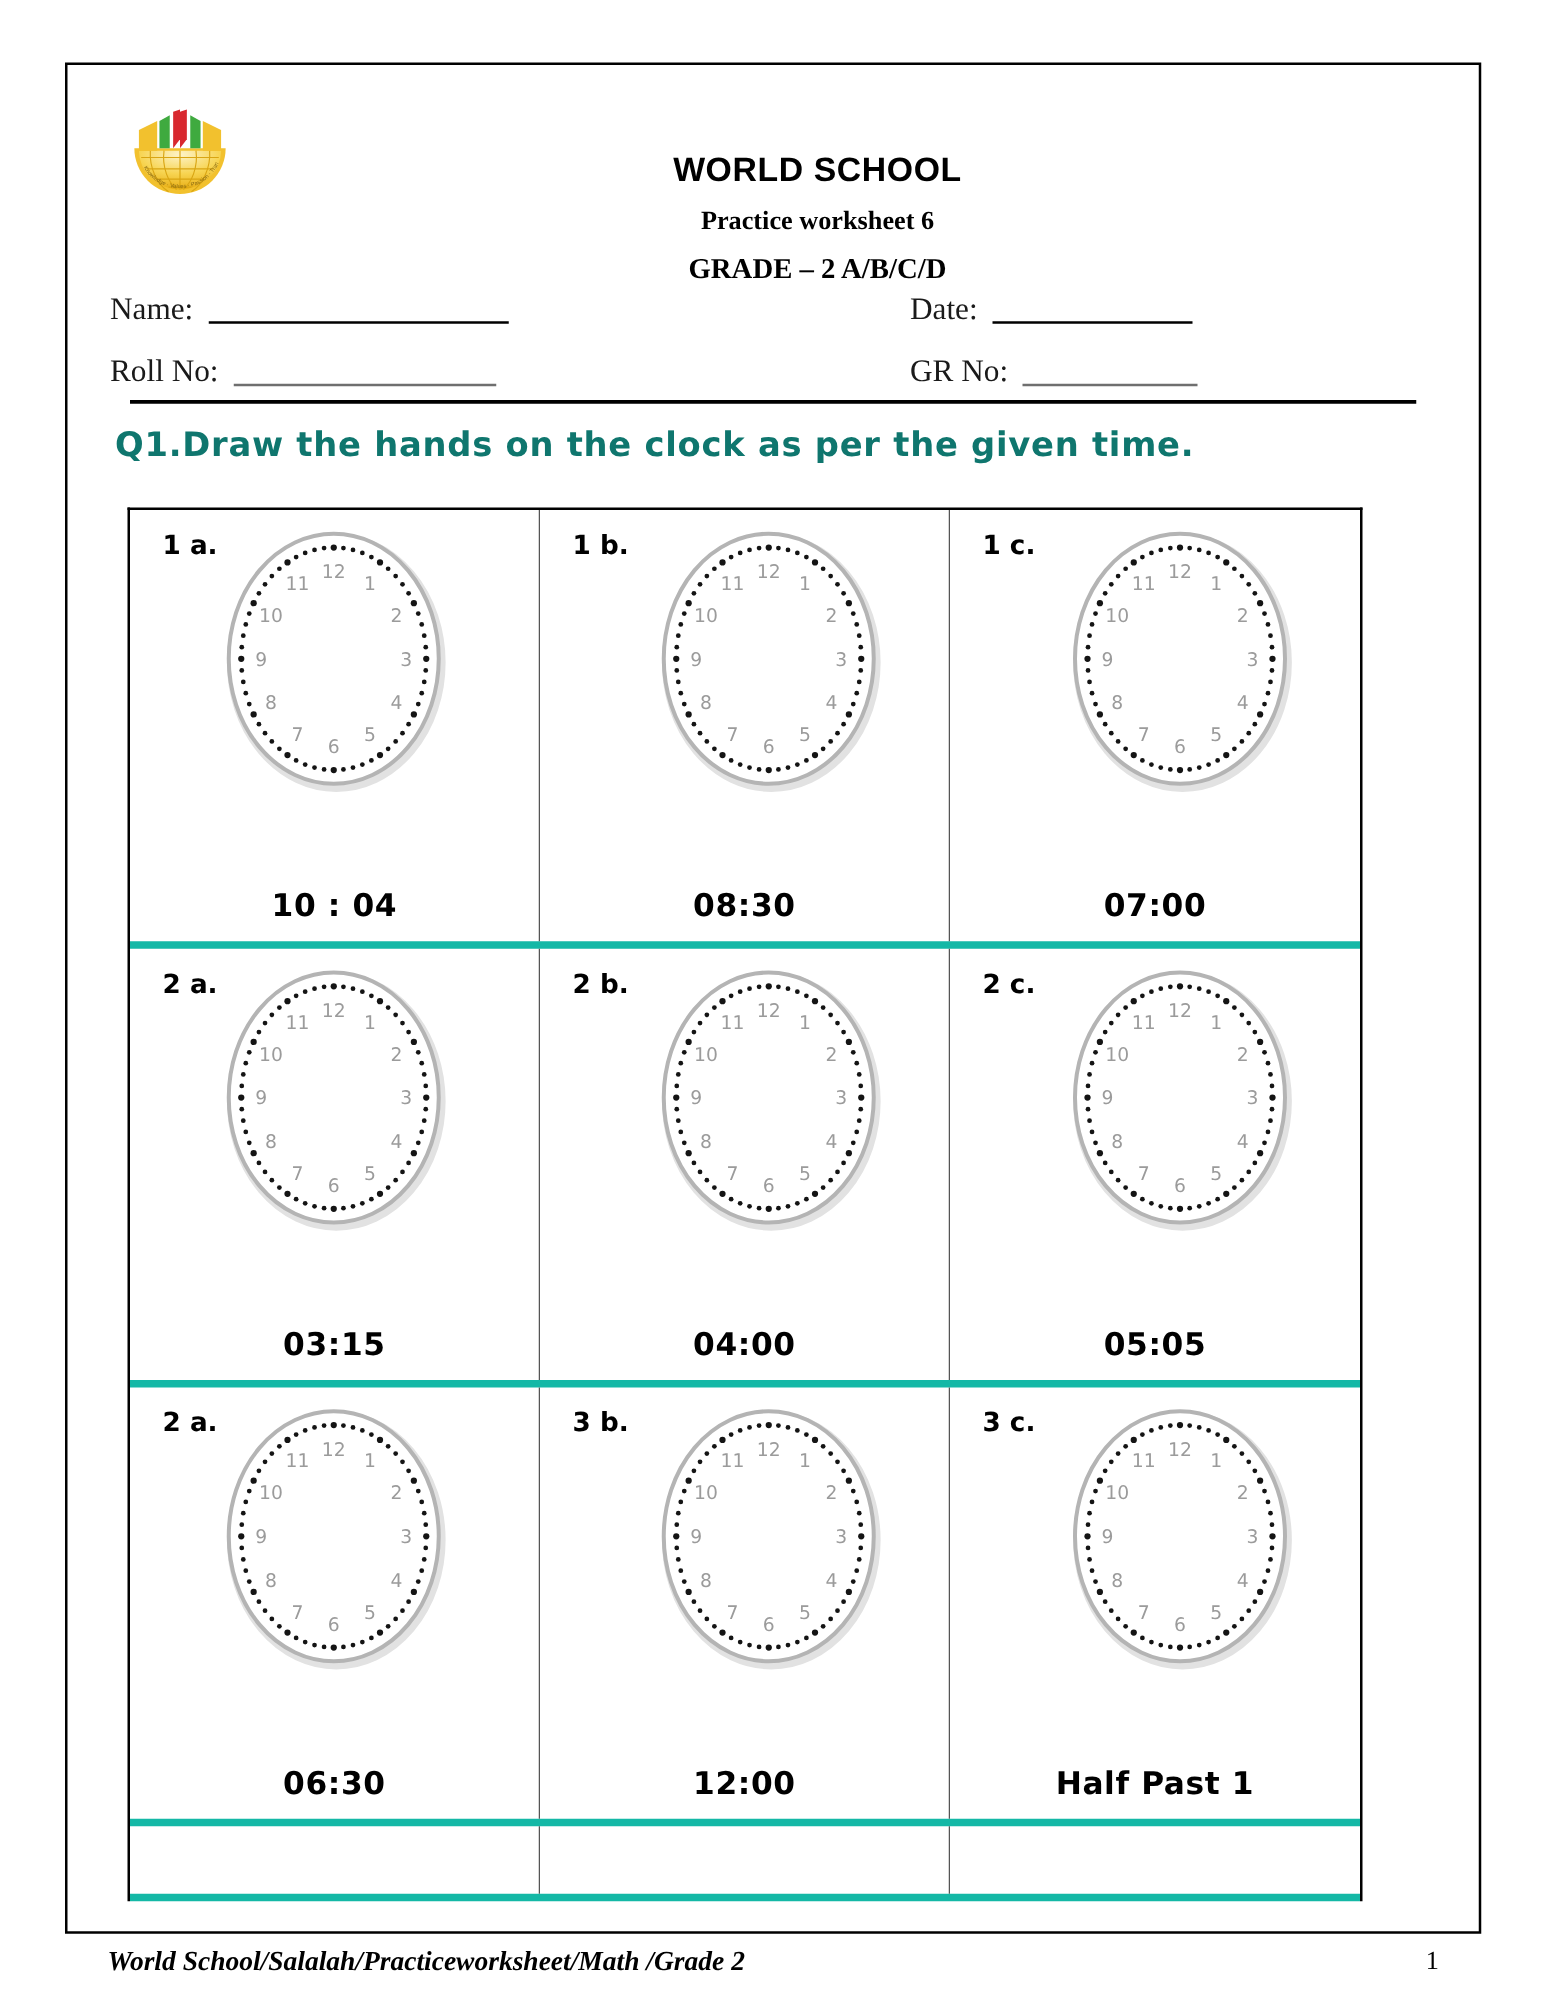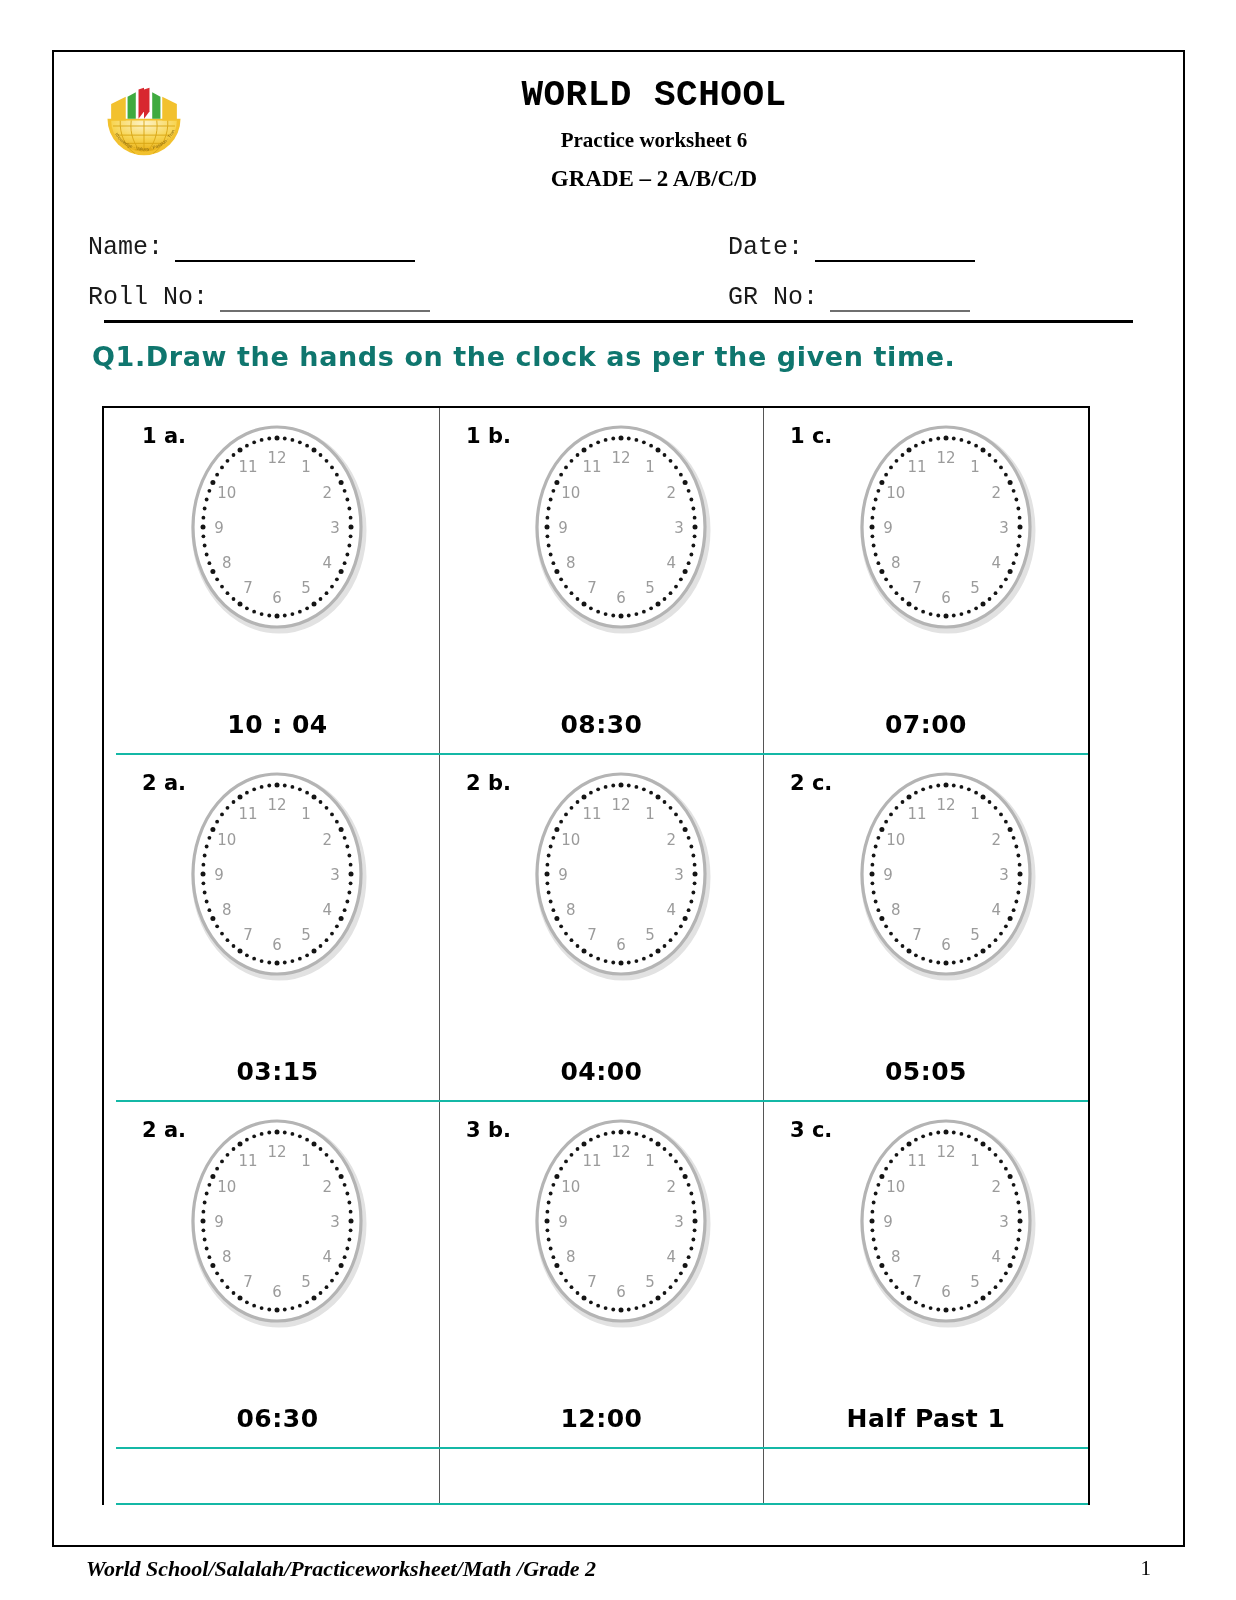--- a/index.html
+++ b/index.html
@@ -40,27 +40,28 @@
     height: 84px;
   }
   .title-block {
     position: absolute;
     left: 300px;
     top: 26px;
     width: 600px;
     text-align: center;
   }
   .title-main {
-    font-family: Liberation Mono, monospace;
+    font-family: Liberation Sans, sans-serif;
     font-weight: bold;
-    font-size: 36px;
+    font-size: 27px;
     letter-spacing: 0.5px;
     color: #000;
     line-height: 1.0;
     margin-bottom: 16px;
+    margin-top: 45px;
   }
   .title-sub {
     font-family: "Liberation Serif", serif;
     font-weight: bold;
     font-size: 21px;
     color: #000;
     line-height: 1.0;
     margin-bottom: 16px;
   }
   .title-grade {
@@ -76,22 +77,22 @@
     position: relative;
     padding: 0 34px 0 34px;
   }
   .meta-row {
     display: flex;
     align-items: flex-end;
     height: 50px;
   }
   .meta-field {
     display: flex;
-    align-items: flex-end;
-    font-family: Liberation Mono, monospace;
+    align-items: center;
+    font-family: Liberation Serif, serif;
     font-size: 25px;
     color: #1a1a1a;
     margin-top: 35px;
   }
   .meta-field.left  { width: 640px; }
   .meta-label { white-space: pre; }
   .rule {
     display: inline-block;
     border-bottom: 2px solid #000;
     height: 20px;
@@ -122,22 +123,21 @@
   .grid-wrap {
     margin: 34px 0 0 48px;
     width: 988px;
     border-top: 2px solid #000;
     border-left: 2px solid #000;
     border-right: 2px solid #000;
     box-sizing: border-box;
   }
   .grid-row {
     display: flex;
-    border-bottom: 2px solid #14b8a6;
-    margin-left: 12px;
+    border-bottom: 6px solid #14b8a6;
   }
   .grid-cell {
     width: 33.3333%;
     box-sizing: border-box;
     border-right: 1px solid #555;
     position: relative;
     height: 345px;
   }
   .grid-cell:last-child { border-right: none; }
   .grid-row.stub .grid-cell { height: 54px; }

